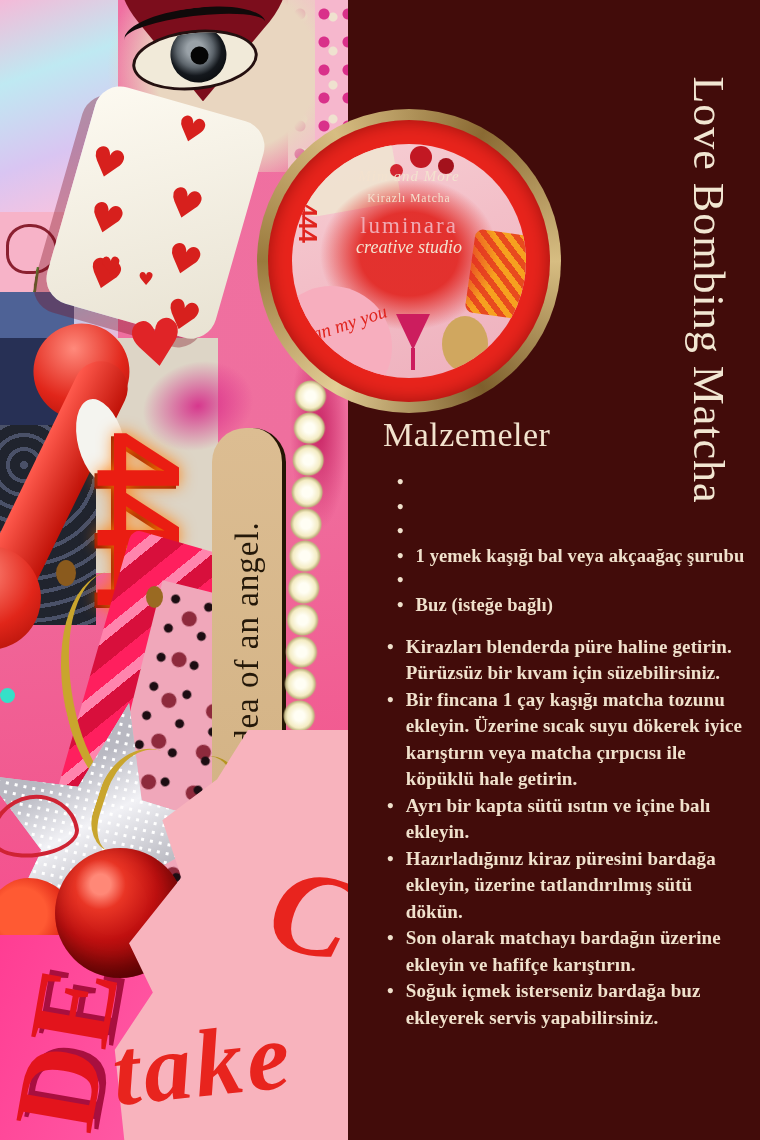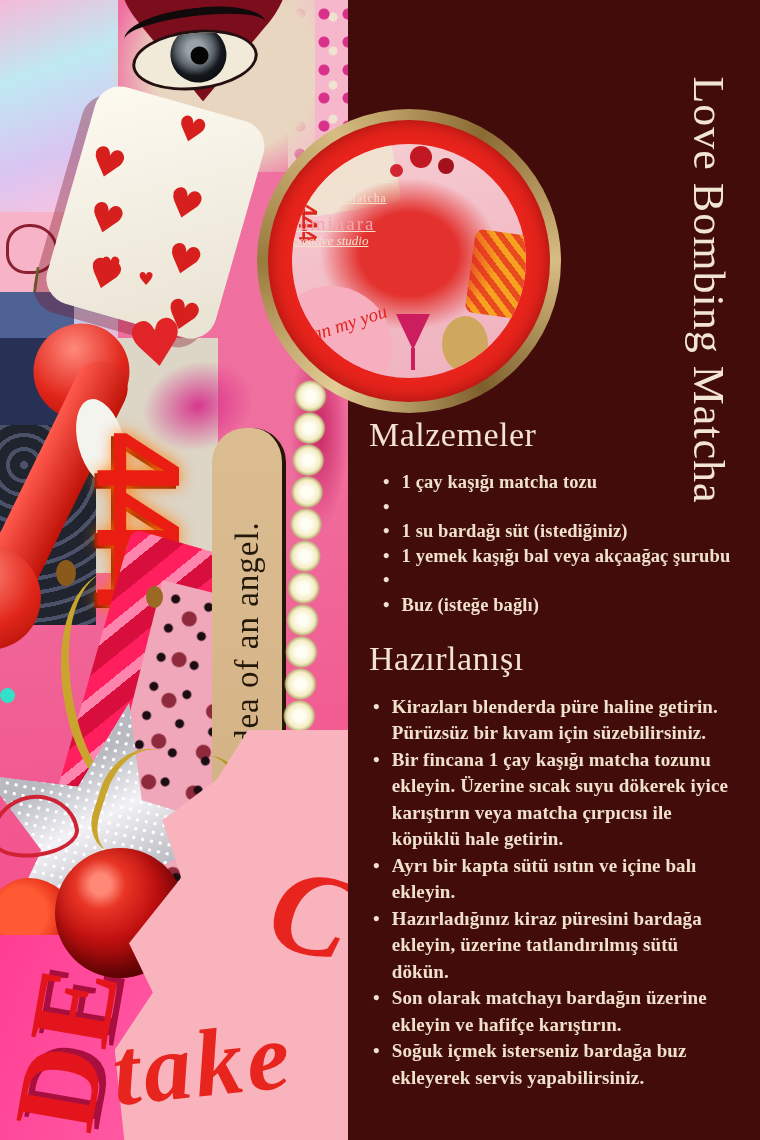--- a/index.html
+++ b/index.html
@@ -165,35 +165,35 @@
          background:radial-gradient(closest-side,rgba(226,42,38,.95) 55%,rgba(226,42,38,0)); }
   .lbl-444 { left:-4px; top:64px; font-size:25px; font-weight:700; color:#e0241e;
          transform:rotate(90deg); letter-spacing:-1px; font-family:"Liberation Sans",sans-serif; }
   .lbl-pinkcircle { left:-22px; top:142px; width:122px; height:122px; border-radius:50%; background:#f7aebe; }
   .lbl-canmy { left:6px; top:170px; font-style:italic; font-size:19px; color:#e0241e;
          transform:rotate(-18deg); white-space:nowrap; }
   .lbl-glass { left:104px; top:170px; width:0; height:0;
          border-left:17px solid rgba(0,0,0,0); border-right:17px solid rgba(0,0,0,0); border-top:36px solid #cc1d5e; }
   .lbl-glass-stem { left:119px; top:204px; width:4px; height:22px; background:#cc1d5e; }
 
-  .tin-text { left:0; top:24px; width:100%; color:#f3e2cf;text-decoration:underline; }
+  .tin-text { left:0; top:24px; width:100%; text-align:center; color:#f3e2cf; }
   .tin-text div { position:static; }
   .tin-brand { font-style:italic; font-size:15px; letter-spacing:1px; margin-bottom:6px; }
   .tin-love, .tin-bombing { font-size:30px; letter-spacing:2px; font-weight:600; color:#f6cfc5; line-height:1.05; }
   .tin-matcha { font-size:19px; letter-spacing:4px; font-weight:600; color:#f6cfc5; margin-top:2px; }
   .tin-flavor { font-size:11.5px; letter-spacing:1px; margin-top:7px; }
-  .tin-studio { font-size:19px; letter-spacing:2px; color:#f0a9b2; margin-top:9px; font-weight:500; }
-  .tin-tagline { font-style:italic; font-size:13px; color:#f3e2cf; margin-top:-2px; }
+  .tin-studio { font-size:23px; letter-spacing:2px; color:#f0a9b2; margin-top:9px; font-weight:500; }
+  .tin-tagline { font-style:italic; font-size:18px; color:#f3e2cf; margin-top:-2px; }
 
   
   .vertical-title { position:absolute; left:708px; top:290px; z-index:10; }
   .vertical-title span { display:block; white-space:nowrap; transform:translate(-50%,-50%) rotate(90deg);
          font-size:44px; letter-spacing:1px; color:#f2e6d2; }
 
-  .content { position:absolute; left:369px; top:416px; width:368px; color:#f0e1cc; z-index:10; }
+  .content { position:absolute; left:383px; top:416px; width:368px; color:#f0e1cc; z-index:10; }
   .content h2 { font-size:34px; font-weight:500; letter-spacing:.5px; color:#f2e3ce; }
   .content h2.steps-h { margin-top:22px; }
   .content ul { list-style:none; margin-top:16px; }
   .ingredients { padding-left:14px; }
   .steps { padding-left:4px; margin-top:14px; }
   .content li { display:flex; gap:12px; }
   .ingredients li { font-size:18.5px; font-weight:700; line-height:24.6px; letter-spacing:.1px; }
   .steps li { font-size:19px; font-weight:700; line-height:26.5px; letter-spacing:.1px; }
   .bullet { flex:0 0 auto; }
 </style>
@@ -292,65 +292,62 @@
         <div class="lbl-zigzag"></div>
         <div class="lbl-gold"></div>
         <div class="lbl-heart"></div>
         <div class="lbl-pinkcircle"></div>
         <span class="lbl-444">444</span>
         <span class="lbl-canmy">Can my you</span>
         <div class="lbl-glass"></div>
         <div class="lbl-glass-stem"></div>
         <div class="tin-text">
           <div class="tin-brand">Mim and More</div>
-          <div class="tin-flavor">Pürüzsüz Matcha</div>
+          <div class="tin-flavor">Kirazlı Matcha</div>
           <div class="tin-studio">luminara</div>
           <div class="tin-tagline">creative studio</div>
         </div>
       </div>
     </div>
   </div>
 
   <div class="vertical-title">
     <span>Love Bombing Matcha</span>
   </div>
 
   <main class="content">
     <h2>Malzemeler</h2>
     <ul class="ingredients">
 
         <li>
           <span class="bullet">•</span>
-          <span>1 çay kaşığı matcha tozu</span>
-        </li>
-
-        <li>
-          <span class="bullet">•</span>
-        </li>
-
-        <li>
-          <span class="bullet">•</span>
-          <span>1 su bardağı süt (istediğiniz)</span>
+        </li>
+
+        <li>
+          <span class="bullet">•</span>
+        </li>
+
+        <li>
+          <span class="bullet">•</span>
         </li>
 
         <li>
           <span class="bullet">•</span>
           <span>1 yemek kaşığı bal veya akçaağaç şurubu</span>
         </li>
 
         <li>
           <span class="bullet">•</span>
         </li>
 
         <li>
           <span class="bullet">•</span>
           <span>Buz (isteğe bağlı)</span>
         </li>
       </ul>
-    <h2 class="steps-h">Hazırlanışı</h2>
     <ul class="steps">
 
         <li>
           <span class="bullet">•</span>
           <span>Kirazları blenderda püre haline getirin. Pürüzsüz bir kıvam için süzebilirsiniz.</span>
         </li>
 
         <li>
           <span class="bullet">•</span>
           <span>Bir fincana 1 çay kaşığı matcha tozunu ekleyin. Üzerine sıcak suyu dökerek iyice karıştırın veya matcha çırpıcısı ile köpüklü hale getirin.</span>

